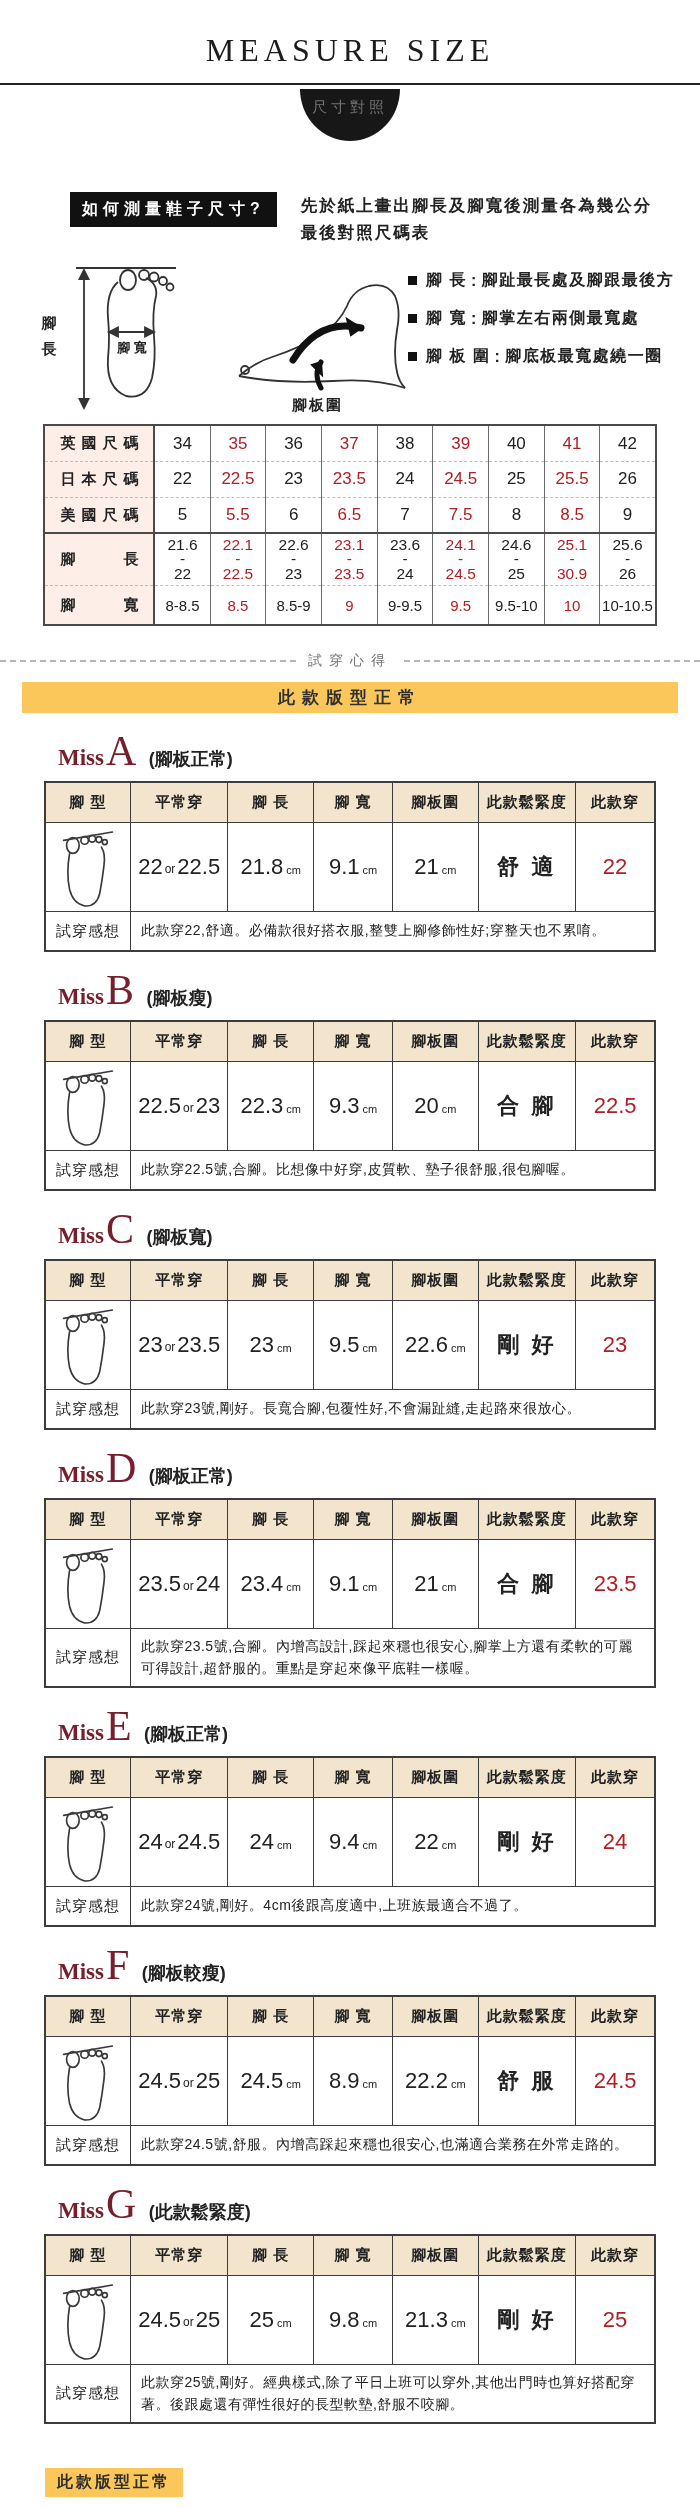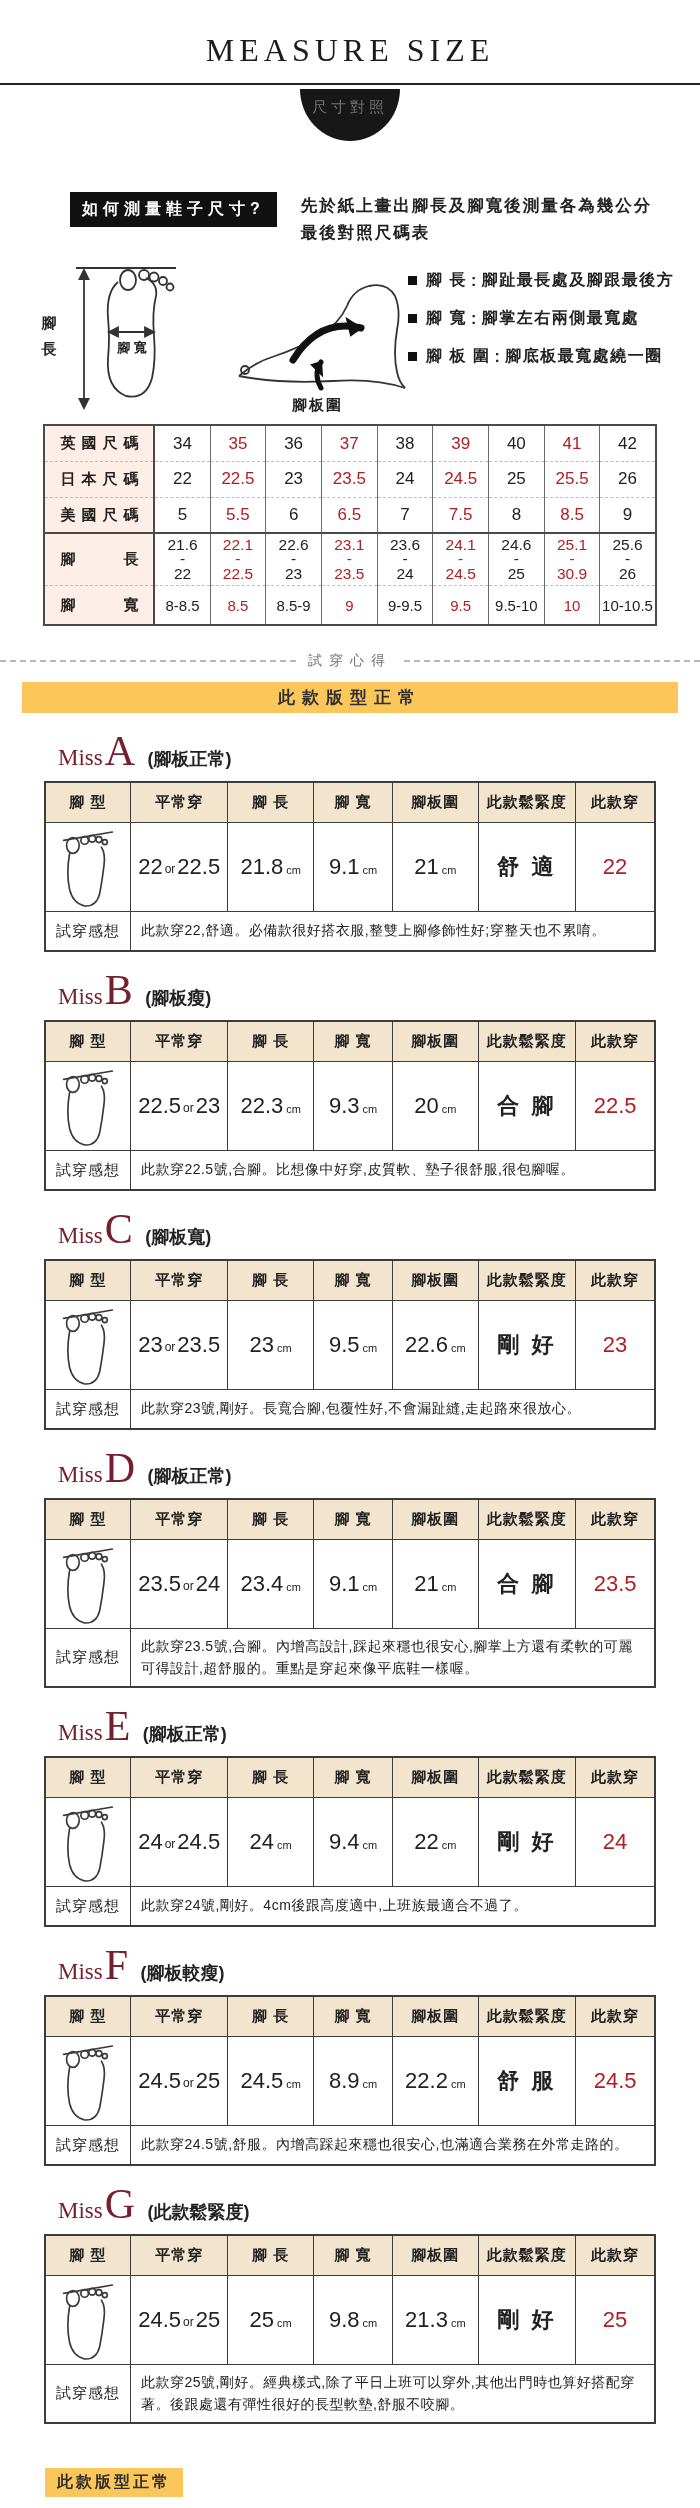--- a/index.html
+++ b/index.html
@@ -58,21 +58,21 @@
   
   .divider{display:flex; align-items:center; margin:26px 0 12px 0;}
   .divider .dash{flex:1; border-top:2px dashed #b5b5b5;}
   .divider .dlabel{margin:0 12px; font-size:14px; letter-spacing:7px; color:#737373;}
   .banner{width:656px; margin:6px auto 0 auto; background:var(--yellow); color:#2f2f2f;
           text-align:center; font-size:17px; font-weight:bold; letter-spacing:7px; padding:4px 0;}
 
   
   .miss{margin-top:14px;}
   .miss-head{margin:6px 0 6px 58px;}
-  .miss-prefix{font-family:"Liberation Serif", serif; font-weight:normal; font-size:23px; color:var(--maroon);}
+  .miss-prefix{font-family:"Liberation Serif", serif; font-weight:bold; font-size:23px; color:var(--maroon);}
   .miss-letter{font-family:"Liberation Serif", serif; font-size:42px; color:var(--maroon); margin-left:2px;}
   .miss-type{font-size:18px; font-weight:bold; color:#222; margin-left:8px;}
   .miss-table{width:612px; margin:2px auto 0 auto; border:2px solid #3c3c3c; table-layout:fixed;}
   .miss-table th,.miss-table td{border:1.5px solid #3c3c3c; text-align:center; vertical-align:middle;}
   .miss-table th{background:var(--th-bg); font-size:15px; font-weight:bold; letter-spacing:1px; height:40px;}
   .mt-data{height:88px;}
   .mt-data td{font-size:22px;}
   .foot-cell svg{display:block; margin:4px auto 0 auto;}
   .or{font-size:12px; margin:0 2px; vertical-align:1px;}
   .cm{font-size:11px; margin-left:3px; color:#222;}

